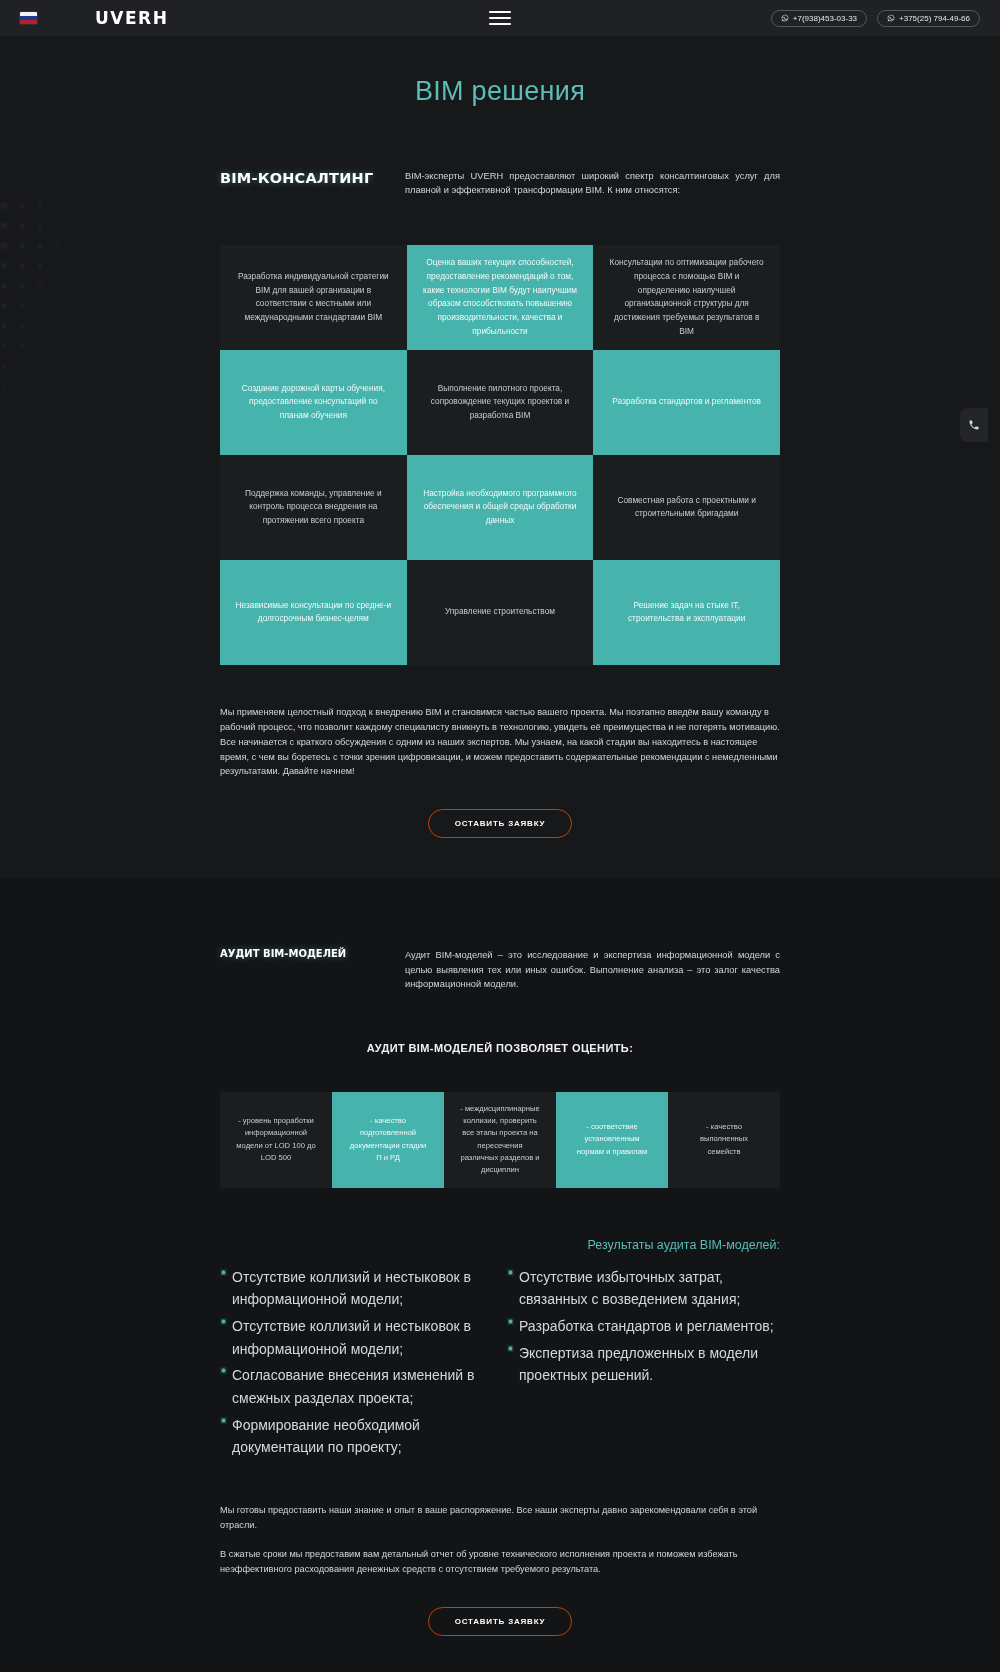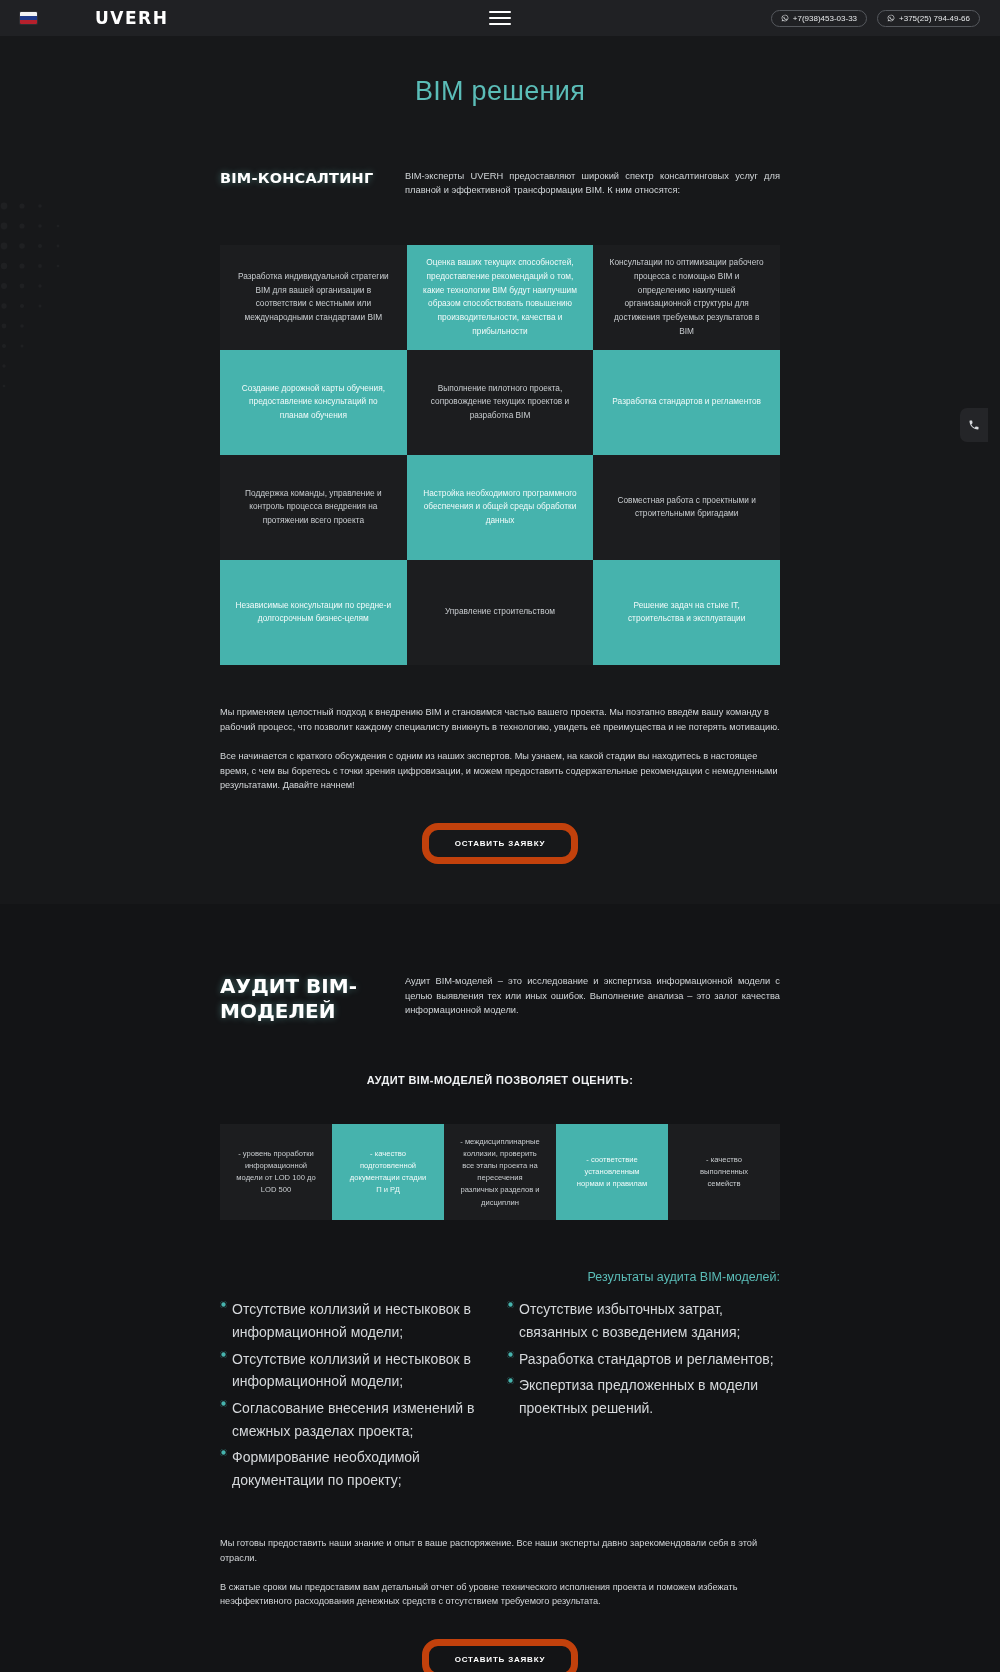--- a/index.html
+++ b/index.html
@@ -131,25 +131,25 @@
   .cell.dark  { background: #1c1d1f; color: #c9cdd0; }
   .cell.teal  { background: #46b3ad; color: #f2fbfa; }
 
   
   .copy { margin-top: 40px; }
   .copy p {
     font-size: 9.2px;
     line-height: 1.62;
     color: #d5d8db;
   }
-  .copy p + p { margin-top: 14px; }
+  .copy p + p { }
 
   .cta-row { display: flex; justify-content: center; margin-top: 30px; }
   .cta {
-    border: 7px solid #c2410c;
+    border: 1px solid #c2410c;
     border-radius: 16px;
     background: transparent;
     color: #ffffff;
     font-size: 8px;
     font-weight: 700;
     letter-spacing: 0.8px;
     padding: 9px 26px;
     cursor: pointer;
     font-family: "Liberation Sans", sans-serif;
   }
@@ -157,21 +157,21 @@
   
   .section-2 {
     background: #131416;
     padding: 70px 0 26px;
   }
   .audit-head { display: flex; }
   .audit-h {
     width: 185px; flex: none;
     font-family: "DejaVu Sans", sans-serif;
     font-weight: 800;
-    font-size: 20px;
+    font-size: 10px;
     line-height: 1.25;
     color: #ffffff;
     text-shadow: 0 0 7px rgba(120,210,205,0.45);
   }
   .audit-p {
     flex: 1;
     font-size: 9.3px;
     line-height: 1.55;
     color: #d2d6d9;
     text-align: justify;

